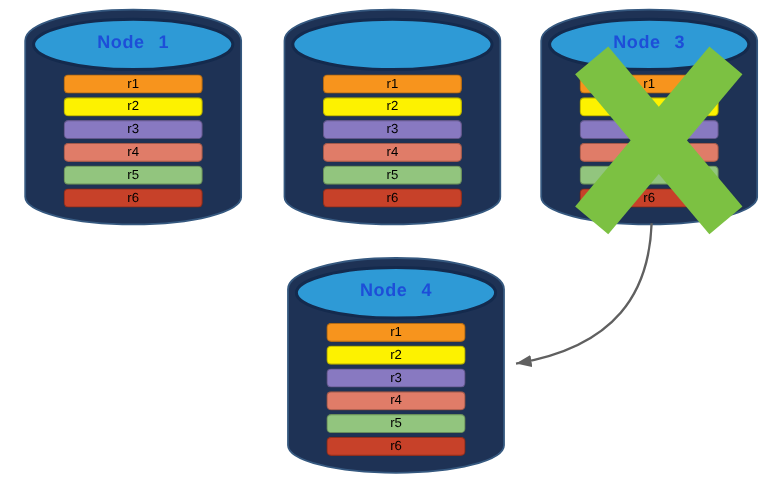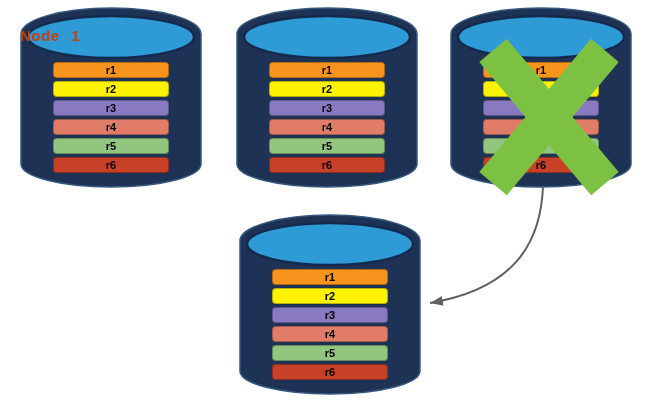--- a/index.html
+++ b/index.html
@@ -4,29 +4,29 @@
 <style>
   html,body{margin:0;padding:0;}
   body{
     width:646px;height:402px;background:#ffffff;overflow:hidden;
     font-family:"Liberation Sans", sans-serif;
   }
   .stage{position:relative;width:646px;height:402px;}
   .node{position:absolute;width:182px;height:188px;}
   .node svg.cyl{position:absolute;left:0;top:0;width:182px;height:188px;}
   .node-title{
-    position:absolute;top:23px;left:0;right:0;
-    color:#c2410c;font-weight:bold;font-size:15px;
+    position:absolute;top:23px;left:0;right:0;text-align:center;
+    color:#1d4ed8;font-weight:bold;font-size:15px;
     word-spacing:7px;letter-spacing:0.5px;
   }
   .bars{position:absolute;top:58px;left:33px;width:116px;}
   .bar{
     box-sizing:border-box;height:16px;line-height:14px;margin-bottom:3px;
     border:1px solid rgba(0,0,0,0.28);border-radius:4px;
-    text-align:center;font-size:11px;font-weight:bold;color:#000000;
+    text-align:center;font-size:11px;font-weight:normal;color:#000000;
   }
   .fail-x{
     position:absolute;left:43px;top:46px;width:112px;height:134px;
     overflow:visible;
   }
   .arrow-layer{
     position:absolute;left:0;top:0;width:646px;height:402px;
     pointer-events:none;
   }
 </style>
@@ -64,20 +64,21 @@
       <div class="bar" style="background: rgb(146, 197, 126);">r5</div>
       <div class="bar" style="background: rgb(199, 65, 41);">r6</div>
     </div>
   </div>
 
   <div class="node" style="left:450px;top:4px">
     <svg class="cyl" viewBox="0 0 182 188">
       <path d="M1,30 A90,26 0 0 1 181,30 L181,160 A90,23 0 0 1 1,160 Z" stroke="#35587F" stroke-width="1.5" fill="#1E3255"></path>
       <ellipse cx="91" cy="33" rx="83" ry="21" stroke="#142A4D" stroke-width="2.5" fill="#2E9AD6"></ellipse>
     </svg>
+    <div class="node-title">Node 3</div>
     <div class="bars">
       <div class="bar" style="background: rgb(247, 148, 29);">r1</div>
       <div class="bar" style="background: rgb(253, 242, 0);">r2</div>
       <div class="bar" style="background: rgb(136, 121, 193);">r3</div>
       <div class="bar" style="background: rgb(224, 124, 104);">r4</div>
       <div class="bar" style="background: rgb(146, 197, 126);">r5</div>
       <div class="bar" style="background: rgb(199, 65, 41);">r6</div>
     </div>
     <svg class="fail-x" viewBox="0 0 112 134">
       <g fill="#7CC142">
@@ -85,20 +86,21 @@
         <rect x="38" y="-20" width="36" height="174" transform="rotate(-40 56 67)"></rect>
       </g>
     </svg>
   </div>
 
   <div class="node" style="left:239px;top:211px">
     <svg class="cyl" viewBox="0 0 182 188">
       <path d="M1,30 A90,26 0 0 1 181,30 L181,160 A90,23 0 0 1 1,160 Z" stroke="#35587F" stroke-width="1.5" fill="#1E3255"></path>
       <ellipse cx="91" cy="33" rx="83" ry="21" stroke="#142A4D" stroke-width="2.5" fill="#2E9AD6"></ellipse>
     </svg>
+    <div class="node-title">Node 4</div>
     <div class="bars">
       <div class="bar" style="background: rgb(247, 148, 29);">r1</div>
       <div class="bar" style="background: rgb(253, 242, 0);">r2</div>
       <div class="bar" style="background: rgb(136, 121, 193);">r3</div>
       <div class="bar" style="background: rgb(224, 124, 104);">r4</div>
       <div class="bar" style="background: rgb(146, 197, 126);">r5</div>
       <div class="bar" style="background: rgb(199, 65, 41);">r6</div>
     </div>
   </div>
 

